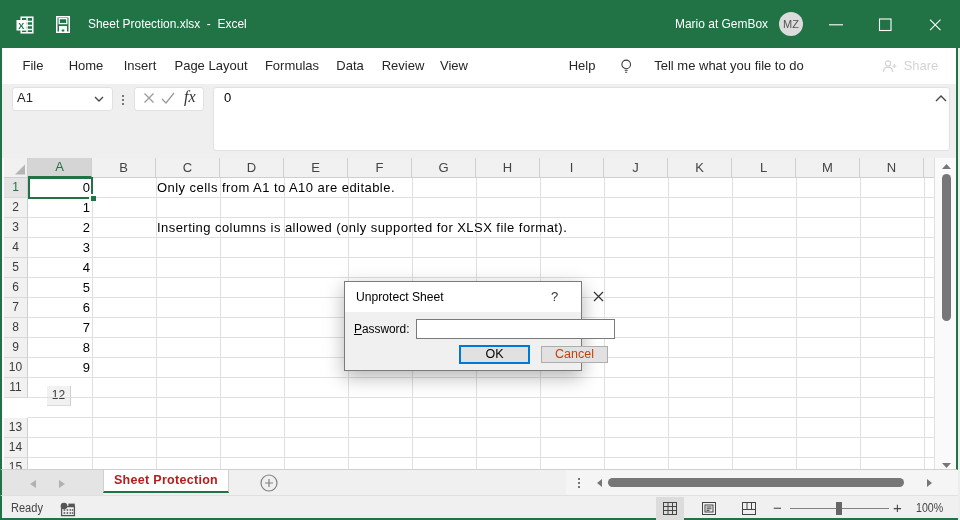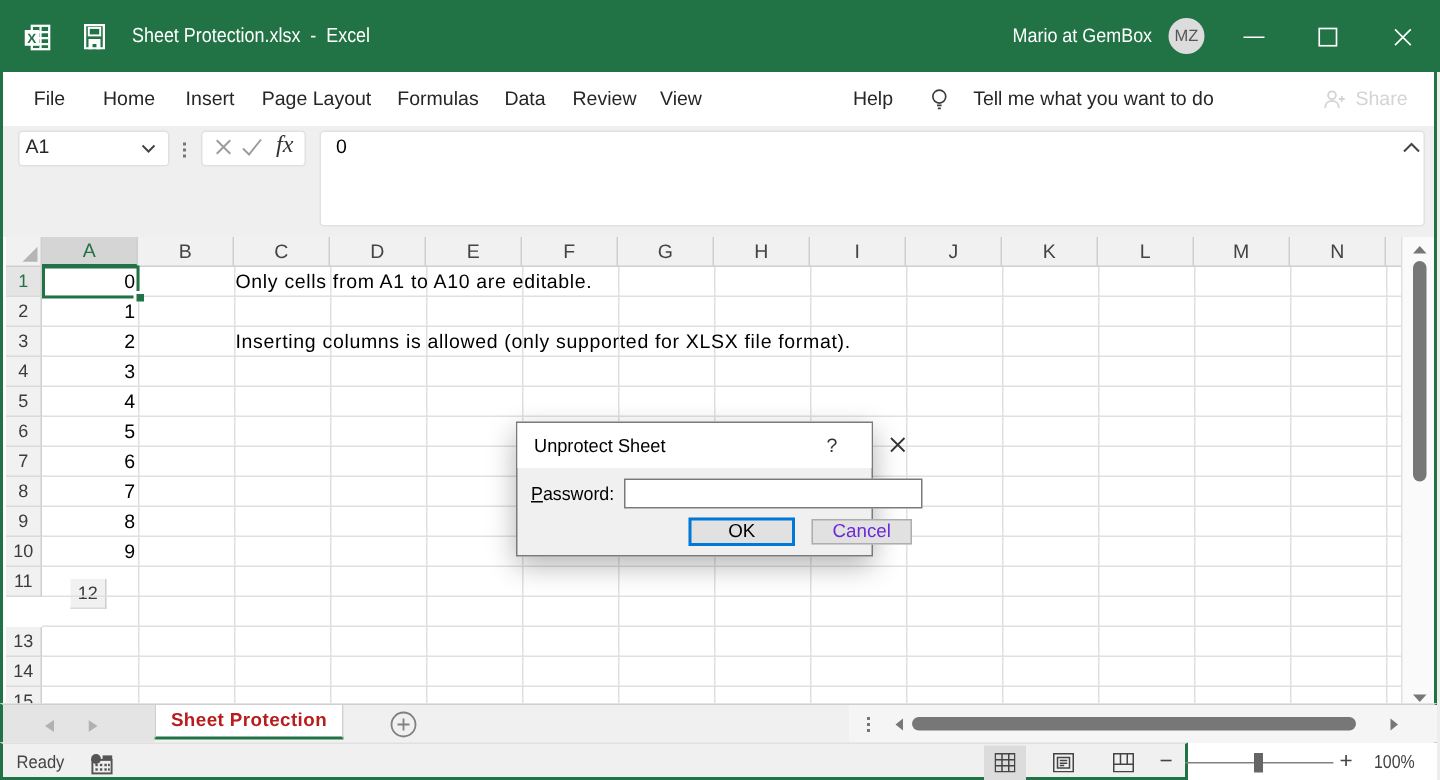--- a/index.html
+++ b/index.html
@@ -31,21 +31,21 @@
   .gl-h { position:absolute; left:26px; height:1px; background:#e0e0e0; }
   .cellnum { position:absolute; width:62px; text-align:right; font-size:13px; color:#000; line-height:20px; }
   .celltext { position:absolute; left:155px; font-size:13px; letter-spacing:0.45px; color:#000; line-height:20px; white-space:nowrap; }
 
   
   #vscroll { left:934px; top:158px; width:22px; height:311px; background:#fafafa; border-left:1px solid #e0e0e0; }
 
   
   #tabbar { left:0; top:469px; width:958px; height:26px; background:#f0f0f0; border-left:2px solid #217346; border-right:2px solid #217346; border-top:1px solid #d0d0d0; }
   
-  #statusbar { left:0; top:495px; width:792px; height:25px; background:#f0f0f0; border-left:2px solid #217346; border-right:2px solid #217346; border-bottom:2px solid #217346; border-top:1px solid #e0e0e0; }
+  #statusbar { left:0; top:495px; width:960px; height:25px; background:#f0f0f0; border-left:2px solid #217346; border-right:2px solid #217346; border-bottom:2px solid #217346; border-top:1px solid #e0e0e0; }
 
   
   #dialog { left:344px; top:281px; width:238px; height:90px; background:#f0f0f0; border:1px solid #7a7a7a; box-shadow:0 6px 18px rgba(0,0,0,.30);padding-left:32px; }
   #dlg-title { position:absolute; left:0; top:0; width:100%; height:30px; background:#fff; }
 </style>
 </head>
 <body>
 <div id="win">
 
   <div id="titlebar" class="abs">
@@ -83,21 +83,21 @@
     <div class="mtab" style="left:348px">Data</div>
     <div class="mtab" style="left:401px">Review</div>
     <div class="mtab" style="left:452px">View</div>
     <div class="mtab" style="left:580px">Help</div>
     <svg class="abs" style="left:618px;top:11px" width="13" height="15" viewBox="0 0 13 15">
       <g fill="none" stroke="#3a3a3a" stroke-width="1.1">
         <circle cx="6.2" cy="5.4" r="4.3"></circle>
         <path d="M4.7 11.2 h3 M5.2 13.2 h2"></path>
       </g>
     </svg>
-    <div class="mtab" style="left:727px">Tell me what you want to do</div>
+    <div class="mtab" style="left:727px">Tell me what you file to do</div>
     <svg class="abs" style="left:880px;top:11px" width="15" height="15" viewBox="0 0 15 15">
       <g fill="none" stroke="#d4d4d4" stroke-width="1.2">
         <circle cx="6" cy="4.5" r="2.6"></circle>
         <path d="M1.5 13 c0-3 2-4.8 4.5-4.8 s4.5 1.8 4.5 4.8 M10.5 7 h4 M12.5 5 v4"></path>
       </g>
     </svg>
     <div class="mtab" style="left:919px; color:#d4d4d4;">Share</div>
   </div>
 
   <div id="fbar" class="abs">
@@ -302,17 +302,17 @@
   <div id="dialog" class="abs">
     <div id="dlg-title"></div>
     <div class="abs" style="left:11px;top:8px;font-size:12.5px;color:#000;transform:scaleX(0.97);transform-origin:left center;white-space:nowrap;">Unprotect Sheet</div>
     <div class="abs" style="left:206px;top:7px;font-size:13px;color:#333;">?</div>
     <svg class="abs" style="left:248px;top:9px" width="11" height="11" viewBox="0 0 11 11">
       <path d="M1 1 l9 9 M10 1 l-9 9" stroke="#333" stroke-width="1.2" fill="none"></path>
     </svg>
     <div class="abs" style="left:9px;top:40px;font-size:12.5px;color:#000;transform:scaleX(0.95);transform-origin:left center;white-space:nowrap;"><span style="text-decoration:underline">P</span>assword:</div>
     <div class="abs" style="left:71px;top:37px;width:199px;height:20px;background:#fff;border:1px solid #7a7a7a;"></div>
     <div class="abs" style="left:114px;top:63px;width:71px;height:19px;background:#e1e1e1;border:2px solid #0078d7;text-align:center;line-height:15px;font-size:12.5px;color:#000;">OK</div>
-    <div class="abs" style="left:196px;top:64px;width:67px;height:17px;background:#e1e1e1;border:1px solid #adadad;text-align:center;line-height:15px;font-size:12.5px;color:#6d28d9;">Cancel</div>
+    <div class="abs" style="left:196px;top:64px;width:67px;height:17px;background:#e1e1e1;border:1px solid #adadad;text-align:center;line-height:15px;font-size:12.5px;color:#c2410c;">Cancel</div>
   </div>
 
 <div class="abs" style="left:958px;top:48px;width:2px;height:472px;background:#ededed;"></div>
 </div>
 
 </body></html>

